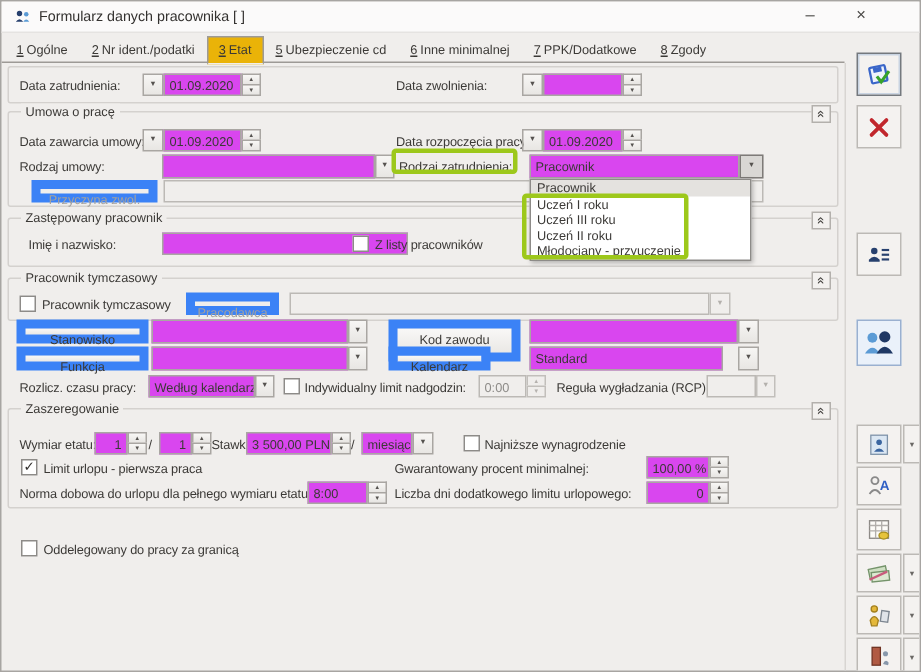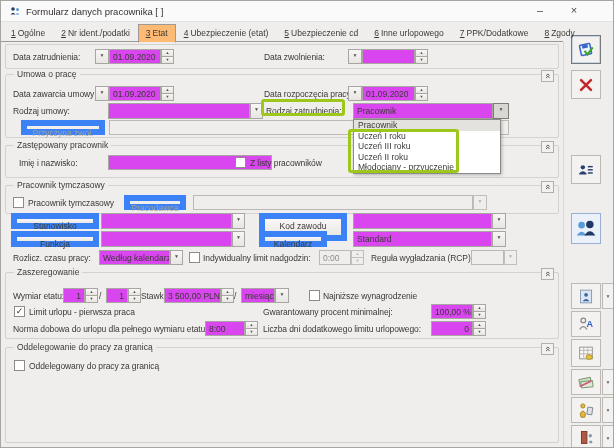--- a/index.html
+++ b/index.html
@@ -10,21 +10,21 @@
   
   #titlebar { position:absolute; left:0; top:0; width:612px; height:21px; background:#fbfafa; border-bottom:1px solid #e5e3e1; }
   #titlebar .ticon { position:absolute; left:8px; top:4px; width:12px; height:12px; }
   #titlebar .ttl { position:absolute; left:25px; top:5px; font-size:9.5px; color:#33312f; white-space:nowrap; }
   .wbtn { position:absolute; top:2px; width:22px; height:16px; text-align:center; font-size:11px; line-height:15px; color:#4a4846; cursor:default; }
 
   
   #tabbar { position:absolute; left:2px; top:23px; height:18px; display:flex; align-items:center; z-index:3; }
   .tab { padding:3px 7px 3px; font-size:8.5px; color:#3b3936; border:1px solid transparent; white-space:nowrap; }
   .tab .num { text-decoration:underline; margin-right:2px; }
-  .tab.active { background:#fdba74; border-color:#9d9a96; border-bottom-color:#f0eeec; margin-bottom:-1px; padding-bottom:4px; }
+  .tab.active { background:#eab308; border-color:#9d9a96; border-bottom-color:#f0eeec; margin-bottom:-1px; padding-bottom:4px; }
   #tabline { position:absolute; left:0; top:40px; width:562px; height:1px; background:#9d9a96; }
   #vsep { position:absolute; left:562px; top:41px; width:1px; height:407px; background:#d8d5d2; }
 
   
   .lbl { position:absolute; white-space:nowrap; letter-spacing:-0.1px; }
   .fld { position:absolute; background:#d946ef; border:1px solid #a9a6a2; padding:2px 3px; white-space:nowrap; overflow:hidden; }
   .fld.r { text-align:right; }
   .fld.dis { background:#f0eeec; color:#8d8b88; border-color:#bcb9b5; }
   .btn { position:absolute; border:6px solid #3b82f6; background:linear-gradient(#f9f8f7,#eae8e5); text-align:center; padding-top:2px; color:#3b3936; white-space:nowrap; }
   .btn.dis { color:#a3a19e; background:#f0eeec; }
@@ -71,23 +71,22 @@
       </svg>
     <span class="ttl">Formularz danych pracownika [ ]</span>
     <span class="wbtn" style="left:528px">–</span>
     <span class="wbtn" style="left:562px">×</span>
   </div>
 
   <div id="tabbar">
     <div class="tab"><span class="num">1</span><span>Ogólne</span></div>
     <div class="tab"><span class="num">2</span><span>Nr ident./podatki</span></div>
     <div class="tab active"><span class="num">3</span><span>Etat</span></div>
-    <div class="tab"><span class="num">4</span><span>Ubezpieczenie (etat)</span></div>
     <div class="tab"><span class="num">5</span><span>Ubezpieczenie cd</span></div>
-    <div class="tab"><span class="num">6</span><span>Inne urlopowego</span></div>
+    <div class="tab"><span class="num">6</span><span>Inne minimalnej</span></div>
     <div class="tab"><span class="num">7</span><span>PPK/Dodatkowe</span></div>
     <div class="tab"><span class="num">8</span><span>Zgody</span></div>
   </div>
   <div id="tabline"></div>
   <div id="vsep"></div>
 
   <div class="grp" style="left:4px;top:43px;width:554px;height:25px"></div>
   <div class="lbl" style="left:12px;top:51px">Data zatrudnienia:</div>
   <div class="ddb" style="left:94px;top:48px;width:14px;height:15px"></div>
   <div class="fld" style="left:108px;top:48px;width:52px;height:15px">01.09.2020</div>
@@ -147,21 +146,21 @@
   <div class="fld" style="left:100px;top:212px;width:131px;height:16px"></div>
   <div class="ddb" style="left:231px;top:212px;width:13px;height:16px"></div>
   <div class="btn" style="left:258px;top:212px;width:88px;height:28px">Kod zawodu</div>
   <div class="fld" style="left:352px;top:212px;width:139px;height:16px"></div>
   <div class="ddb" style="left:491px;top:212px;width:14px;height:16px"></div>
 
   <div class="btn" style="left:10px;top:230px;width:88px;height:16px">Funkcja</div>
   <div class="fld" style="left:100px;top:230px;width:131px;height:16px"></div>
   <div class="ddb" style="left:231px;top:230px;width:13px;height:16px"></div>
   <div class="btn" style="left:258px;top:230px;width:68px;height:16px">Kalendarz</div>
-  <div class="fld" style="left:352px;top:230px;width:139px;height:16px">Standard</div>
+  <div class="fld" style="left:352px;top:230px;width:129px;height:16px">Standard</div>
   <div class="ddb" style="left:491px;top:230px;width:14px;height:16px"></div>
 
   <div class="lbl" style="left:12px;top:252px">Rozlicz. czasu pracy:</div>
   <div class="fld" style="left:98px;top:249px;width:71px;height:15px">Według kalendarza</div>
   <div class="ddb" style="left:169px;top:249px;width:13px;height:15px"></div>
   <div class="chk" style="left:188px;top:251px"></div>
   <div class="lbl" style="left:202px;top:252px">Indywidualny limit nadgodzin:</div>
   <div class="fld dis" style="left:318px;top:249px;width:32px;height:15px">0:00</div>
   <div class="spin dis" style="left:350px;top:249px;height:15px"></div>
   <div class="lbl" style="left:370px;top:252px">Reguła wygładzania (RCP):</div>
@@ -193,24 +192,20 @@
   <div class="fld r" style="left:430px;top:303px;width:42px;height:15px">100,00 %</div>
   <div class="spin" style="left:472px;top:303px;height:15px"></div>
 
   <div class="lbl" style="left:12px;top:323px">Norma dobowa do urlopu dla pełnego wymiaru etatu:</div>
   <div class="fld" style="left:204px;top:320px;width:40px;height:15px">8:00</div>
   <div class="spin" style="left:244px;top:320px;height:15px"></div>
   <div class="lbl" style="left:262px;top:323px">Liczba dni dodatkowego limitu urlopowego:</div>
   <div class="fld r" style="left:430px;top:320px;width:42px;height:15px">0</div>
   <div class="spin" style="left:472px;top:320px;height:15px"></div>
 
-  <div class="grp" style="left:4px;top:346px;width:554px;height:96px">
-    <span class="leg">Oddelegowanie do pracy za granicą</span>
-    <span class="colbtn"></span>
-  </div>
   <div class="chk" style="left:13px;top:359px"></div>
   <div class="lbl" style="left:28px;top:360px">Oddelegowany do pracy za granicą</div>
 
   <div id="ddlist">
     <div class="opt sel">Pracownik</div>
     <div class="opt">Uczeń I roku</div>
     <div class="opt">Uczeń III roku</div>
     <div class="opt">Uczeń II roku</div>
     <div class="opt">Młodociany - przyuczenie</div>
   </div>

